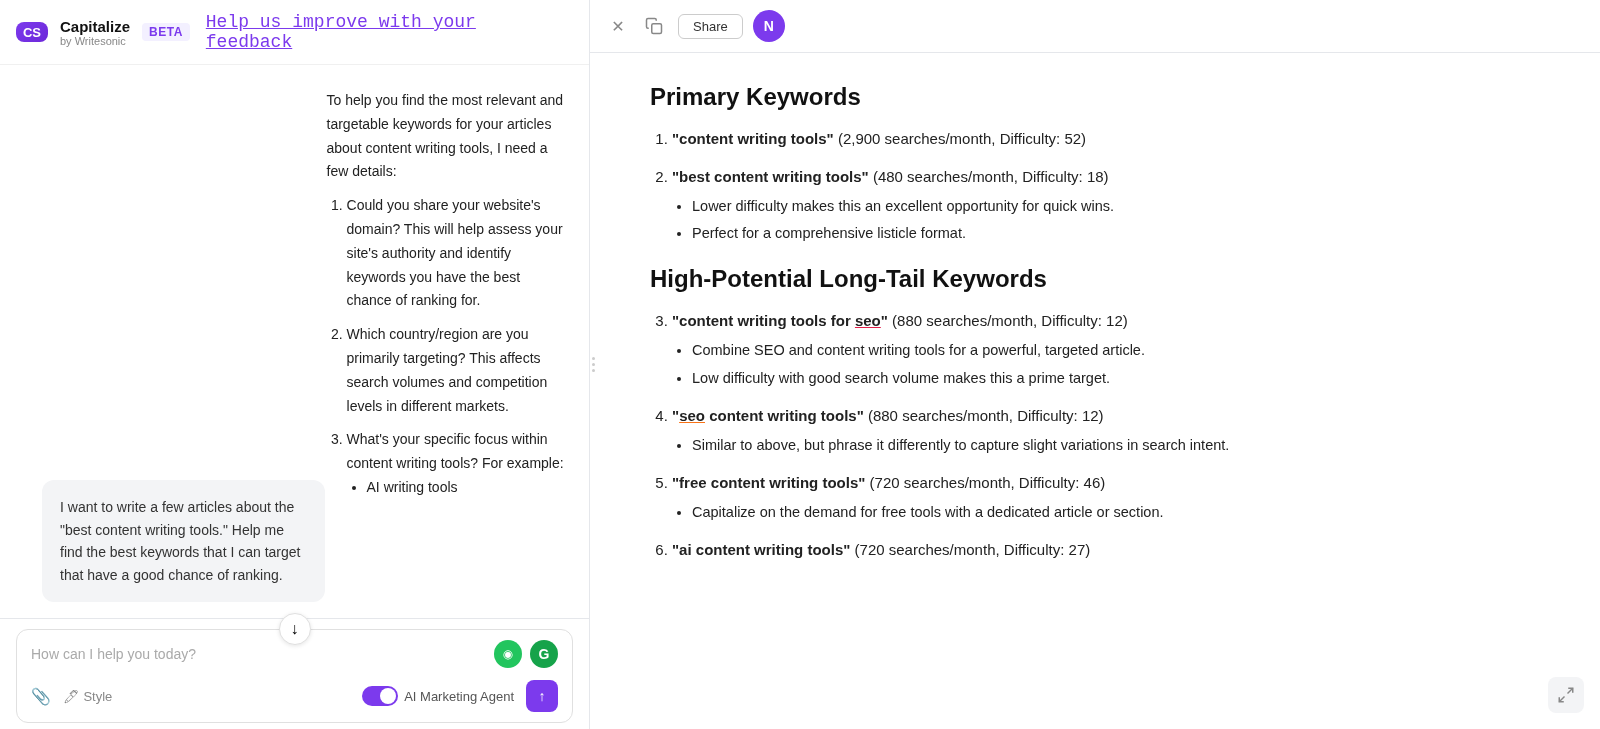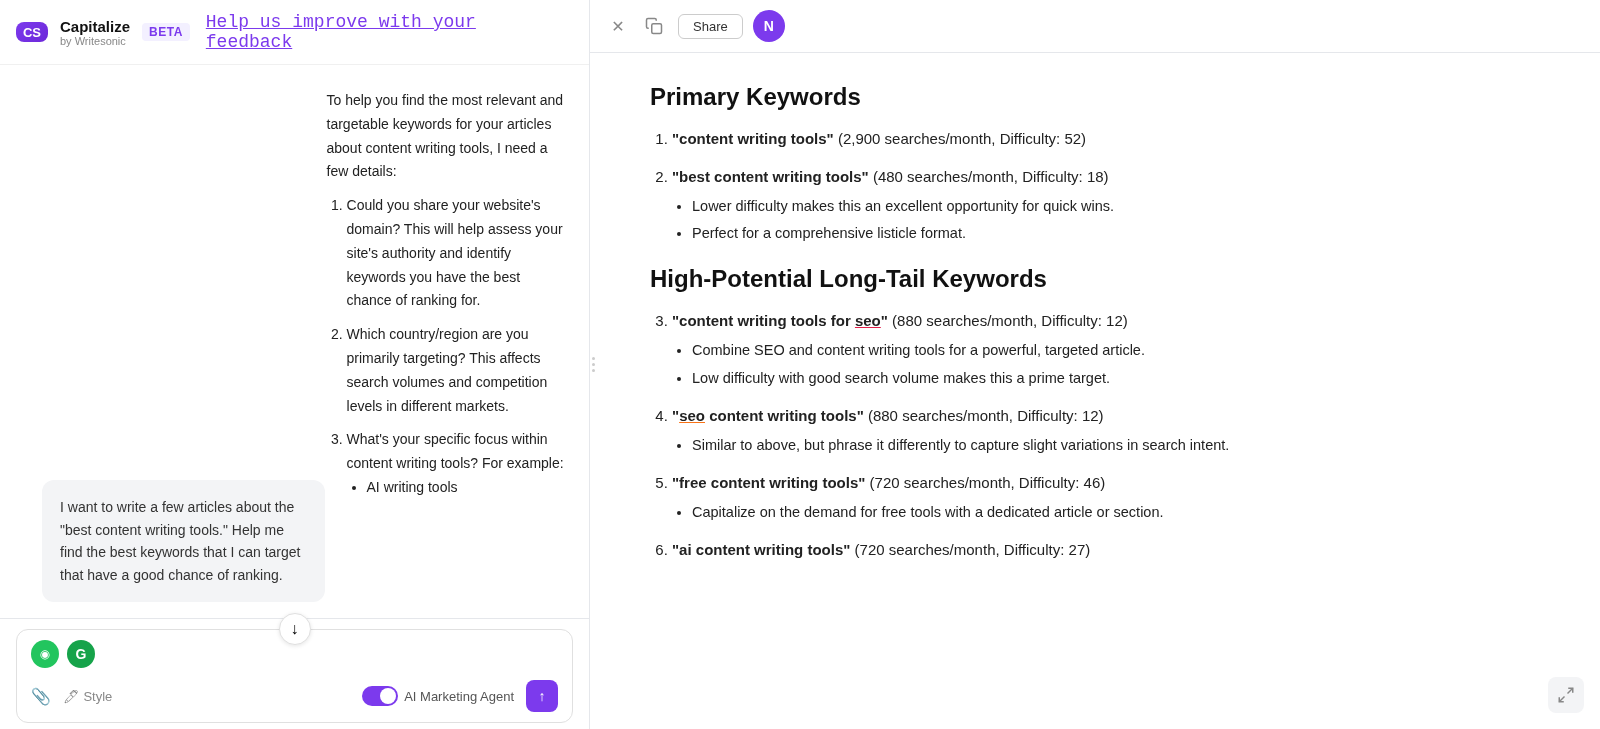--- a/index.html
+++ b/index.html
@@ -376,20 +376,21 @@
     </div>
   </div>
 
   <div class="scroll-down-btn">
     <span>↓</span>
   </div>
 
   <div class="input-area">
     <div class="input-box">
       <div class="input-row">
+        <span class="input-placeholder">How can I help you today?</span>
         <div class="input-icons">
           <div class="green-circle">
             <span>◉</span>
           </div>
           <div class="green-g-circle">
             <span>G</span>
           </div>
         </div>
       </div>
       <div class="input-toolbar">

